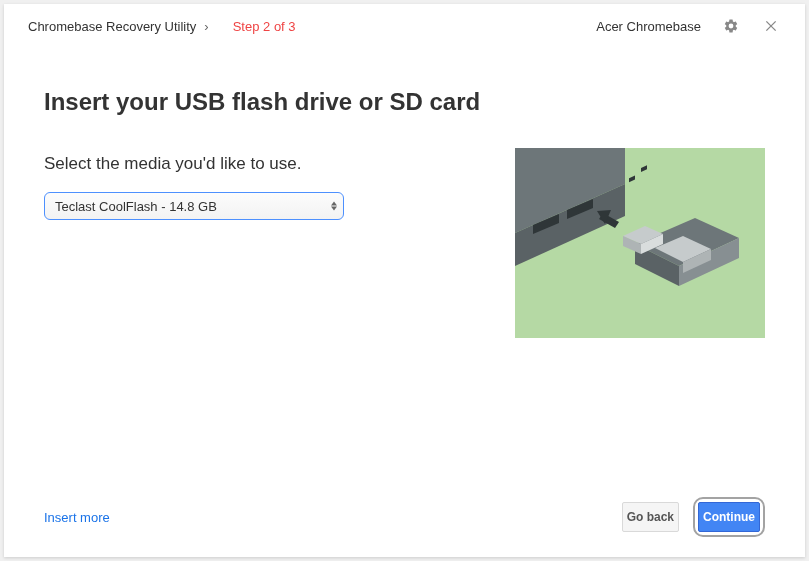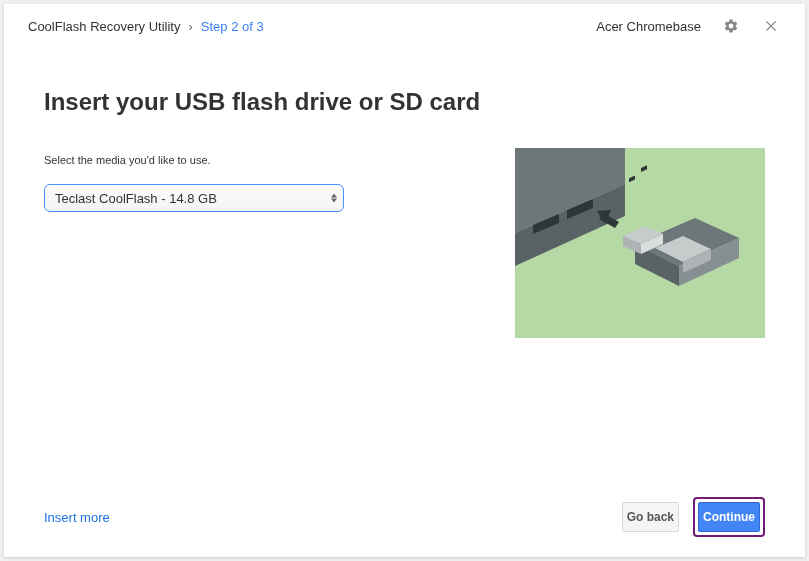--- a/index.html
+++ b/index.html
@@ -23,21 +23,21 @@
     .titlebar {
       height: 44px;
       display: flex;
       align-items: center;
       padding: 0 20px 0 24px;
       font-size: 13px;
       color: #333;
     }
     .titlebar .app-name { color: #333; }
     .titlebar .sep { margin: 0 8px; color: #666; }
-    .titlebar .step { color: #3b82f6; }
+    .titlebar .step { color: #ef4444; margin-left: 16px; }
     .titlebar .spacer { flex: 1; }
     .titlebar .device { color: #333; margin-right: 16px; font-size: 13px; }
     .titlebar .icon-btn {
       width: 28px; height: 28px;
       display: flex; align-items: center; justify-content: center;
       color: #888; cursor: pointer;
       border-radius: 2px;
     }
     .titlebar .icon-btn + .icon-btn { margin-left: 12px; }
     .content {
@@ -48,21 +48,21 @@
     }
     .left { flex: 1; }
     .right { width: 250px; }
     h1 {
       font-size: 24px;
       font-weight: 700;
       color: #333;
       margin-bottom: 38px;
     }
     .instruct {
-      font-size: 11px;
+      font-size: 17px;
       color: #333;
       margin-bottom: 18px;
     }
     .select-wrap {
       position: relative;
       width: 300px;
     }
     .select-field {
       width: 100%;
       height: 28px;
@@ -128,33 +128,33 @@
       border-color: #d9d9d9;
       color: #555;
       margin-right: 14px;
     }
     .btn-primary {
       background: #4285f4;
       color: #fff;
       border-color: #3367d6;
     }
     .btn-primary-wrap {
-      border: 2px solid #701a75;
+      border: 2px solid #a3a3a3;
       padding: 3px;
-      border-radius: 4px;
+      border-radius: 10px;
       display: inline-flex;
     }
   </style>
 </head>
 <body>
 
 <div class="window">
 
   <div class="titlebar">
-    <span class="app-name">CoolFlash Recovery Utility</span>
+    <span class="app-name">Chromebase Recovery Utility</span>
     <span class="sep">›</span>
     <span class="step">Step 2 of 3</span>
     <span class="spacer"></span>
     <span class="device">Acer Chromebase</span>
     <div class="icon-btn" title="Settings">
       <svg width="16" height="16" viewBox="0 0 24 24" fill="#888">
           <path d="M19.14,12.94a7.07,7.07,0,0,0,0-1.88l2-1.55a.5.5,0,0,0,.12-.64l-1.9-3.29a.5.5,0,0,0-.6-.22l-2.35.94a7,7,0,0,0-1.63-.94L14.5,2.81A.5.5,0,0,0,14,2.4H10a.5.5,0,0,0-.49.41L9.23,5.36a7,7,0,0,0-1.63.94L5.25,5.36a.5.5,0,0,0-.6.22L2.75,8.87a.5.5,0,0,0,.12.64l2,1.55a7.07,7.07,0,0,0,0,1.88l-2,1.55a.5.5,0,0,0-.12.64l1.9,3.29a.5.5,0,0,0,.6.22l2.35-.94a7,7,0,0,0,1.63.94l.28,2.55A.5.5,0,0,0,10,21.6h4a.5.5,0,0,0,.49-.41l.28-2.55a7,7,0,0,0,1.63-.94l2.35.94a.5.5,0,0,0,.6-.22l1.9-3.29a.5.5,0,0,0-.12-.64ZM12,15.6A3.6,3.6,0,1,1,15.6,12,3.6,3.6,0,0,1,12,15.6Z"></path>
         </svg>
     </div>
     <div class="icon-btn" title="Close">

